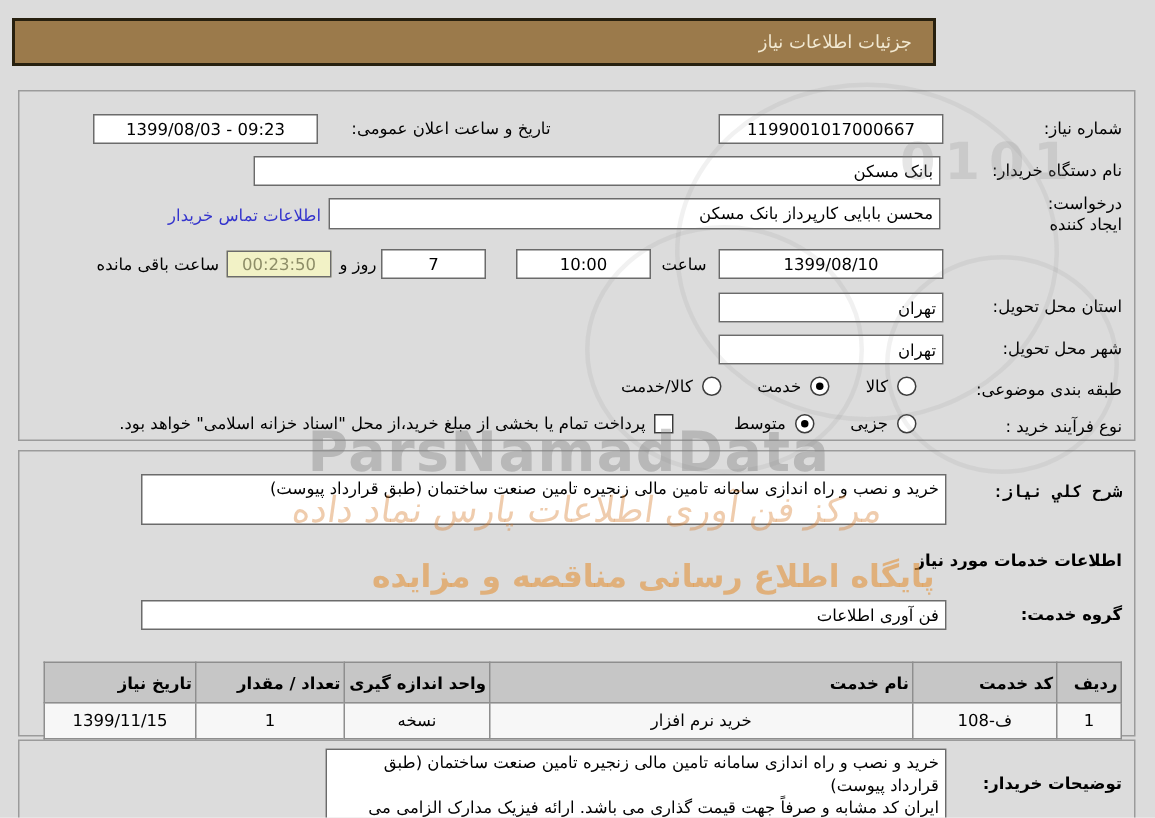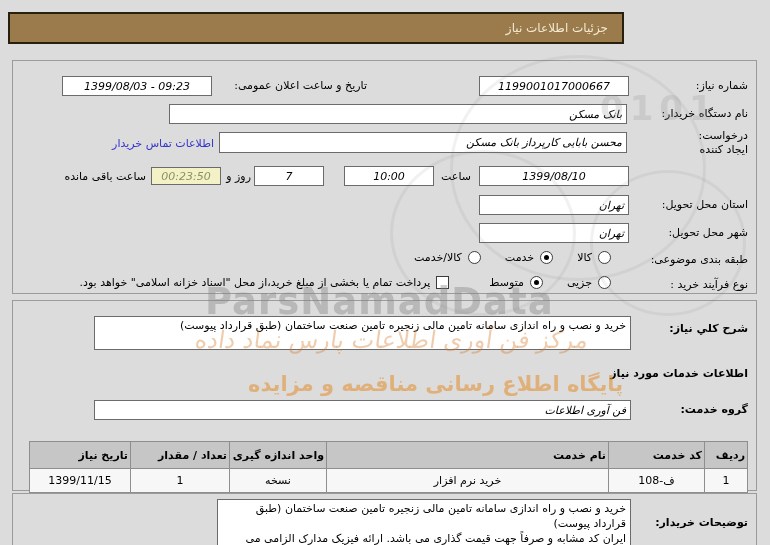--- a/index.html
+++ b/index.html
@@ -13,21 +13,21 @@
 
   
   .panel{position:absolute;left:12px;width:745px;border:1px solid #9b9b9b;box-sizing:border-box;background:transparent;}
   #panel-main{top:60px;height:234px;}
   #panel-services{top:300px;height:191px;}
   #panel-notes{top:493px;height:70px;}
 
   .lbl{position:absolute;font-size:11px;color:#000;line-height:1.3;}
   .lbl.b{font-weight:bold;}
   .fld{position:absolute;background:#fff;border:1px solid #6b6b6b;box-sizing:border-box;height:20px;
-    font-size:11px;color:#000;display:flex;align-items:center;overflow:hidden;font-style:italic;}
+    font-size:11px;color:#000;display:flex;align-items:center;overflow:hidden;}
   .fld.center{justify-content:center;}
   .fld.padr{padding-right:4px;}
   .ltr{direction:ltr;}
   .link{position:absolute;font-size:11px;color:#3434cd;cursor:pointer;}
 
   .inline-lbl{position:absolute;font-size:11px;color:#000;}
 
   .cdown{background:#f2f2c6;color:#8e8e68;}
 
   
@@ -145,21 +145,21 @@
           <span class="dot"></span>
         </span>
       <span class="optlabel">متوسط</span>
       <span class="gap" style="width:28px;"></span>
       <span class="checkbox"></span>
       <span class="optlabel">پرداخت تمام یا بخشی از مبلغ خرید،از محل "اسناد خزانه اسلامی" خواهد بود.</span>
     </div>
   </div>
 
   <div class="panel" id="panel-services">
-    <div class="lbl b" style="right:8px;top:21px;width:112px;">شرح کلي نیاز:</div>
+    <div class="lbl b" style="right:8px;top:21px;width:112px;font-family:Liberation Mono, monospace;">شرح کلي نیاز:</div>
     <div class="bigbox" style="right:125px;top:15px;width:537px;height:34px;"><span>خرید و نصب و راه اندازی سامانه تامین مالی زنجیره تامین صنعت ساختمان (طبق قرارداد پیوست)</span></div>
 
     <div class="lbl b" style="right:8px;top:66px;width:240px;">اطلاعات خدمات مورد نیاز</div>
 
     <div class="lbl b" style="right:8px;top:102px;width:112px;">گروه خدمت:</div>
     <div class="fld padr" style="right:125px;top:99px;width:537px;">
         <span>فن آوری اطلاعات</span>
       </div>
 
     <table class="svc">

